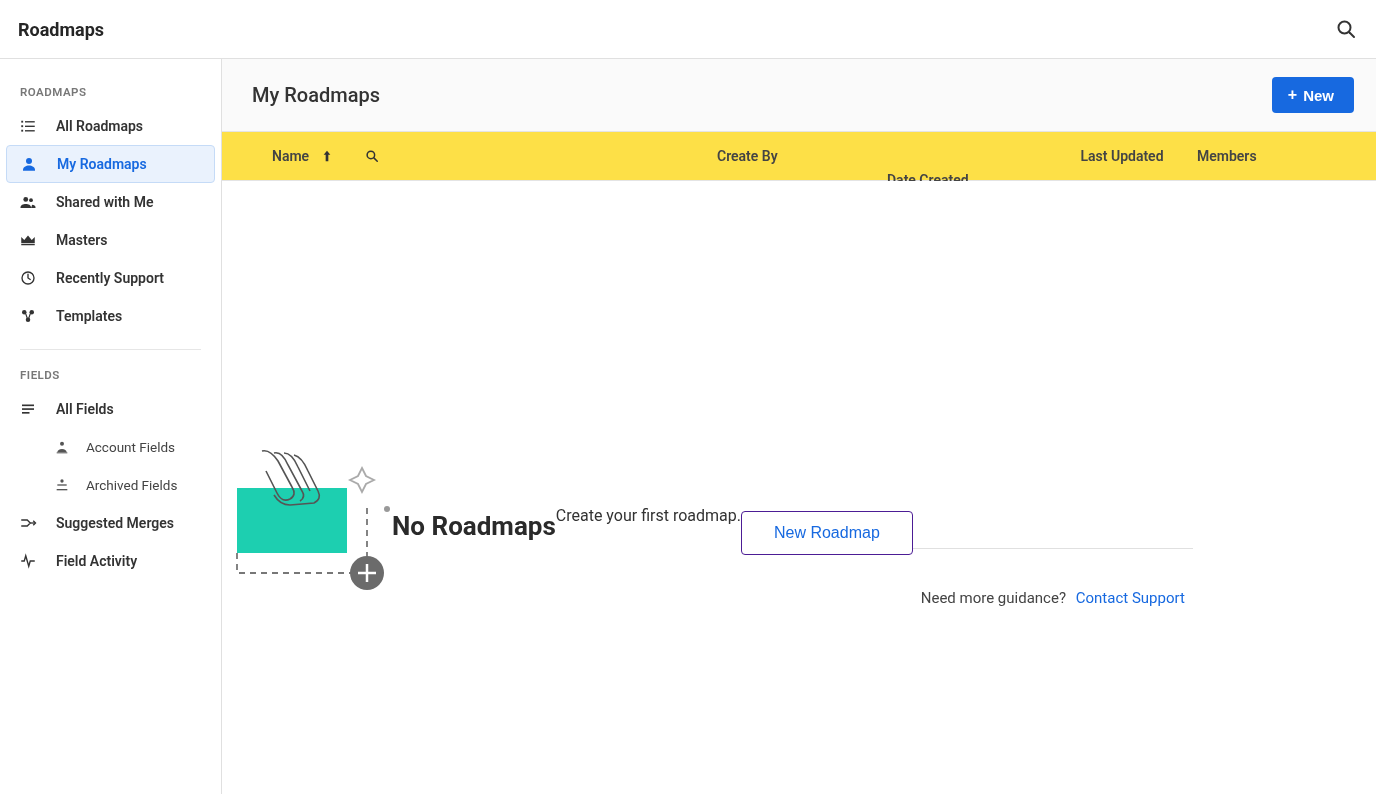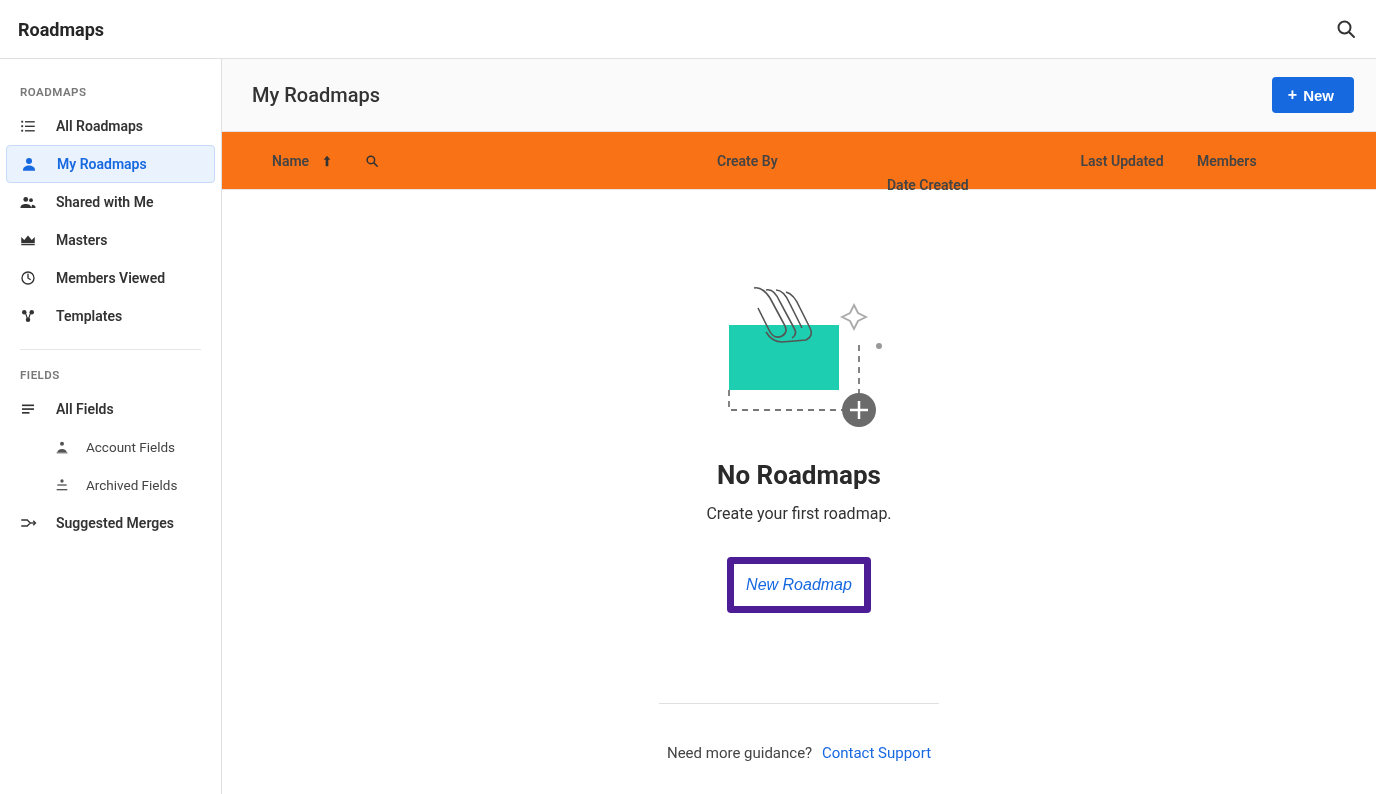--- a/index.html
+++ b/index.html
@@ -108,40 +108,40 @@
       font-size: 15px;
       font-weight: 600;
       display: inline-flex;
       align-items: center;
       gap: 6px;
       cursor: pointer;
     }
     .table-header {
       display: flex;
       align-items: center;
-      height: 59px;
+      height: 50px;
       border-top: 1px solid #e4e4e4;
       border-bottom: 1px solid #e4e4e4;
       padding: 0 30px 0 50px;
       font-size: 14px;
       font-weight: 600;
       color: #444;
-      background: #f97316;
+      background: #fde047;
     }
     .col-name { flex: 0 0 445px; display: flex; align-items: center; gap: 10px; }
     .col-owned { flex: 0 0 170px; }
     .col-created { flex: 0 0 160px; margin-top: 48px; }
     .col-updated { flex: 0 0 150px; text-align: center; }
     .col-members { flex: 0 0 120px; }
     .sort-arrow { color: #555; display:inline-flex; }
     .search-col { color: #555; margin-left: 18px; display:inline-flex; cursor: pointer;}
     .empty-container {
       flex: 1;
       display: flex;
-      flex-direction: column;
+      flex-direction: row;
       align-items: center;
       padding-top: 90px;
       background: #fff;
     }
     .illustration {
       width: 170px;
       height: 150px;
       position: relative;
       margin-bottom: 30px;
     }
@@ -152,27 +152,26 @@
       margin-bottom: 14px;
     }
     .empty-sub {
       font-size: 16px;
       color: #333;
       margin-bottom: 34px;
     }
     .new-roadmap-btn {
       background: #fff;
       color: #1769e0;
-      border: 7px solid #4c1d95;
+      border: 1px solid #4c1d95;
       border-radius: 4px;
-      padding: 12px 12px;
+      padding: 12px 32px;
       font-size: 16px;
       font-weight: 500;
       cursor: pointer;
-      font-style: italic;
     }
     .footer-note {
       margin-top: 90px;
       border-top: 1px solid #e0e0e0;
       padding-top: 40px;
       width: 280px;
       text-align: center;
       font-size: 15px;
       color: #444;
     }
@@ -247,21 +246,21 @@
       <span>Masters</span>
     </div>
 
     <div class="nav-item">
       <span class="icon">
         <svg width="18" height="18" viewBox="0 0 24 24" fill="none">
             <circle cx="12" cy="12" r="8" stroke="#333" stroke-width="1.8"></circle>
             <path d="M12 7v5l3 2" stroke="#333" stroke-width="1.8" stroke-linecap="round"></path>
           </svg>
       </span>
-      <span>Members Viewed</span>
+      <span>Recently Support</span>
     </div>
 
     <div class="nav-item">
       <span class="icon">
         <svg width="18" height="18" viewBox="0 0 24 24" fill="#333">
             <circle cx="7" cy="7" r="3"></circle>
             <circle cx="17" cy="7" r="3"></circle>
             <circle cx="12" cy="17" r="3"></circle>
             <line x1="9" y1="9" x2="11" y2="15" stroke="#333" stroke-width="1.5"></line>
             <line x1="15" y1="9" x2="13" y2="15" stroke="#333" stroke-width="1.5"></line>
@@ -314,20 +313,28 @@
       <span class="icon">
         <svg width="18" height="18" viewBox="0 0 24 24" fill="none" stroke="#333" stroke-width="1.8">
             <path d="M3 8h8l4 4-4 4H3"></path>
             <path d="M15 12h6"></path>
             <path d="M19 9l3 3-3 3"></path>
           </svg>
       </span>
       <span>Suggested Merges</span>
     </div>
 
+    <div class="nav-item">
+      <span class="icon">
+        <svg width="18" height="18" viewBox="0 0 24 24" fill="none" stroke="#333" stroke-width="1.8">
+            <path d="M3 12h4l2-7 4 14 2-7h6"></path>
+          </svg>
+      </span>
+      <span>Field Activity</span>
+    </div>
   </div>
 
   <div class="main">
     <div class="main-header">
       <div class="page-title">My Roadmaps</div>
       <button class="new-btn">
         <span style="font-size:16px;font-weight:700;">+</span>
         <span>New</span>
       </button>
     </div>

